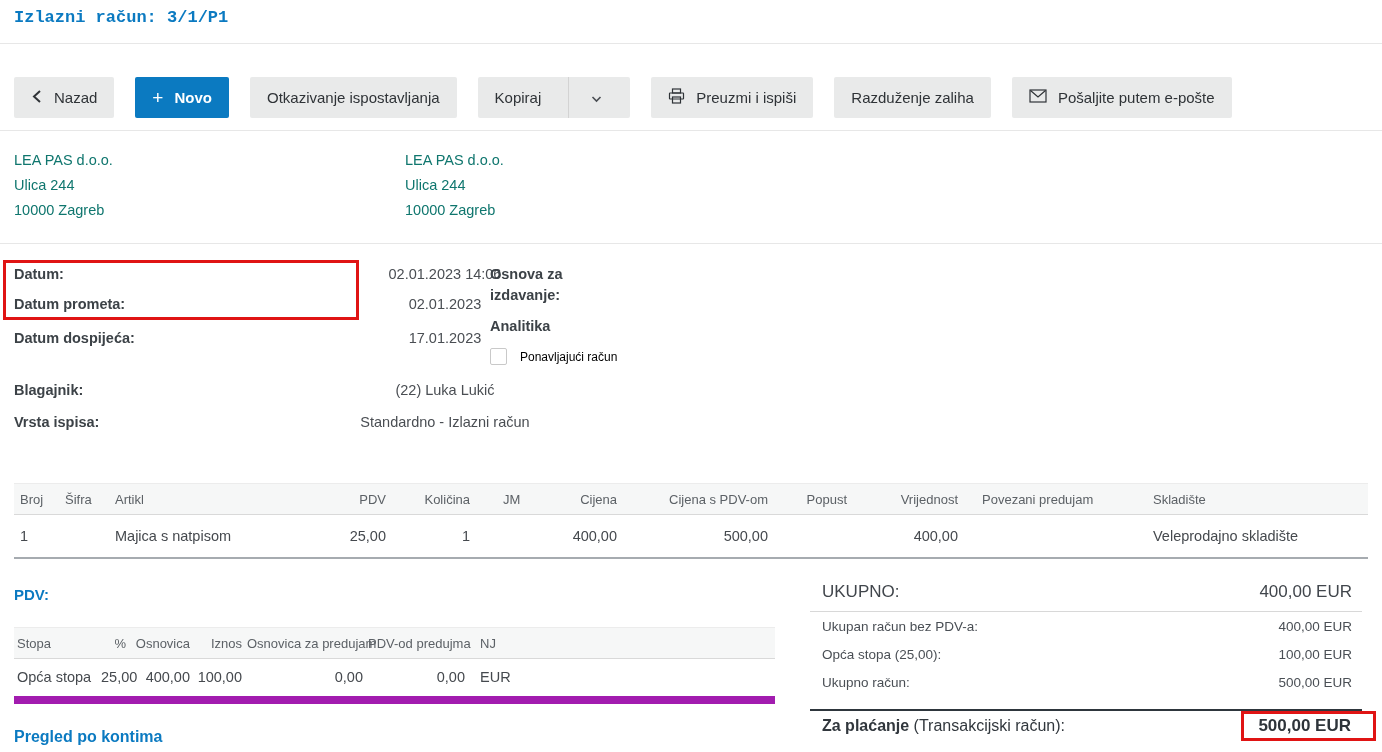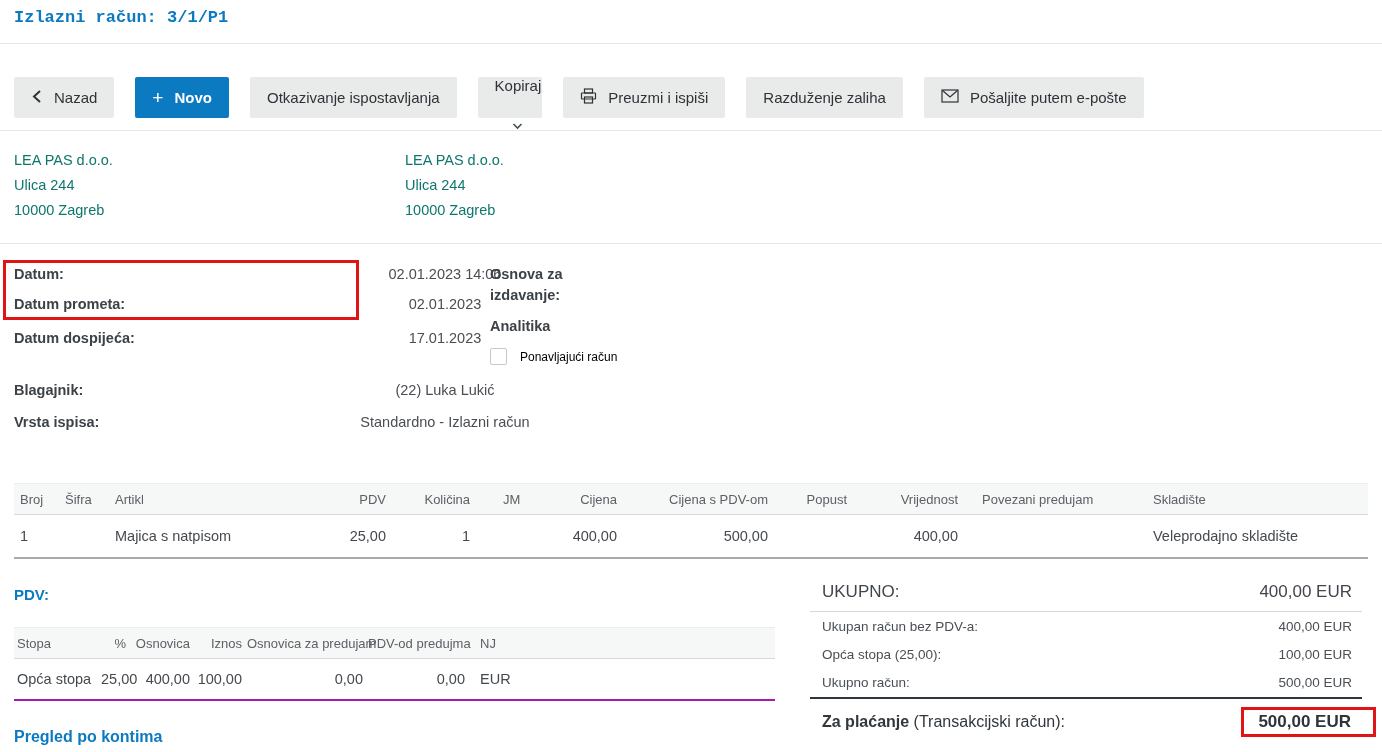--- a/index.html
+++ b/index.html
@@ -13,21 +13,21 @@
   .d1 { top: 43px; } .d2 { top: 130px; } .d3 { top: 243px; }
 
   
   .toolbar { position: absolute; left: 14px; top: 65px; display: flex; gap: 21px; margin-top: 12px; }
   .btn { display: inline-flex; align-items: center; gap: 11px; height: 41px; padding: 0 17px;
          background: #e9eaea; border: none; border-radius: 2px; font-family: inherit;
          font-size: 15px; color: #2f3337; cursor: pointer; white-space: nowrap; }
   .btn svg { flex: 0 0 auto; }
   .btn-primary { background: #0b7ac1; color: #fff; font-weight: 600; }
   .btn-primary .plus { font-size: 19px; font-weight: 400; line-height: 1; }
-  .btn-split { padding-right: 1px; flex-direction: column; }
+  .btn-split { padding-right: 18px; }
   .split-divider { width: 1px; height: 41px; background: #d3d3d3; margin-left: 16px; }
   .caret-zone { width: 32px; display: flex; align-items: center; justify-content: center; }
 
   
   .addr { position: absolute; top: 148px; font-size: 14.5px; line-height: 25px; color: #0f766e; }
   .addr-left { left: 14px; } .addr-right { left: 405px; }
 
   
   .drow { position: absolute; left: 14px; font-size: 14.5px; }
   .drow .lbl { position: absolute; left: 0; width: 215px; font-weight: 700; color: #3c4247; }
@@ -57,34 +57,34 @@
   .ar { text-align: right; padding-right: 6px; }
   .al-18 { text-align: left; padding-left: 18px; }
   .ar-27 { text-align: right; padding-right: 27px; }
 
   .pdv-heading { position: absolute; left: 14px; top: 586px; font-size: 15px; font-weight: 700;
                  color: #0b7ac1; cursor: pointer; }
   .pdv-table { position: absolute; left: 14px; top: 627px; width: 761px; }
   .pdv-table th { height: 31px; background: #f6f7f7; border-top: 1px solid #ececec;
                   border-bottom: 1px solid #d9d9d9; font-size: 13px; font-weight: 400;
                   color: #5c6166; white-space: nowrap; }
-  .pdv-table td { height: 41px; font-size: 14.5px; color: #45494e; border-bottom: 2px solid #a21caf; white-space: nowrap; }
+  .pdv-table td { height: 41px; font-size: 14.5px; color: #45494e; border-bottom: 8px solid #a21caf; white-space: nowrap; }
   .pl3 { text-align: left; padding-left: 3px; }
   .pr4 { text-align: right; padding-right: 4px; }
   .pl11 { text-align: left; padding-left: 11px; }
 
   
   .totals { position: absolute; left: 810px; top: 578px; width: 552px; }
   .t-head { display: flex; justify-content: space-between; align-items: baseline;
             padding: 4px 10px 9px 12px; font-size: 17px; color: #41464c;
             border-bottom: 1px solid #d8d8d8; }
   .t-row { display: flex; justify-content: space-between; padding: 7px 10px 6px 12px;
            font-size: 13.5px; color: #4a4f55; }
   .t-pay { display: flex; justify-content: space-between; align-items: center;
-           border-top: 2px solid #2e363d; margin-top: 1px; padding: 8px 0 0 12px;
+           border-top: 2px solid #2e363d; margin-top: 13px; padding: 0 0 0 12px;
            font-size: 16px; color: #31373d; }
   .t-pay .pay-lbl b { font-weight: 700; }
   .pay-box { border: 3px solid #e01414; padding: 2px 22px 2px 14px; margin-right: -14px;
              font-size: 17px; font-weight: 700; color: #2e343a; }
 
   .footer-link { position: absolute; left: 14px; top: 728px; font-size: 16px; font-weight: 700;
                  color: #0b7ac1; cursor: pointer; }
 </style>
 </head>
 <body>

